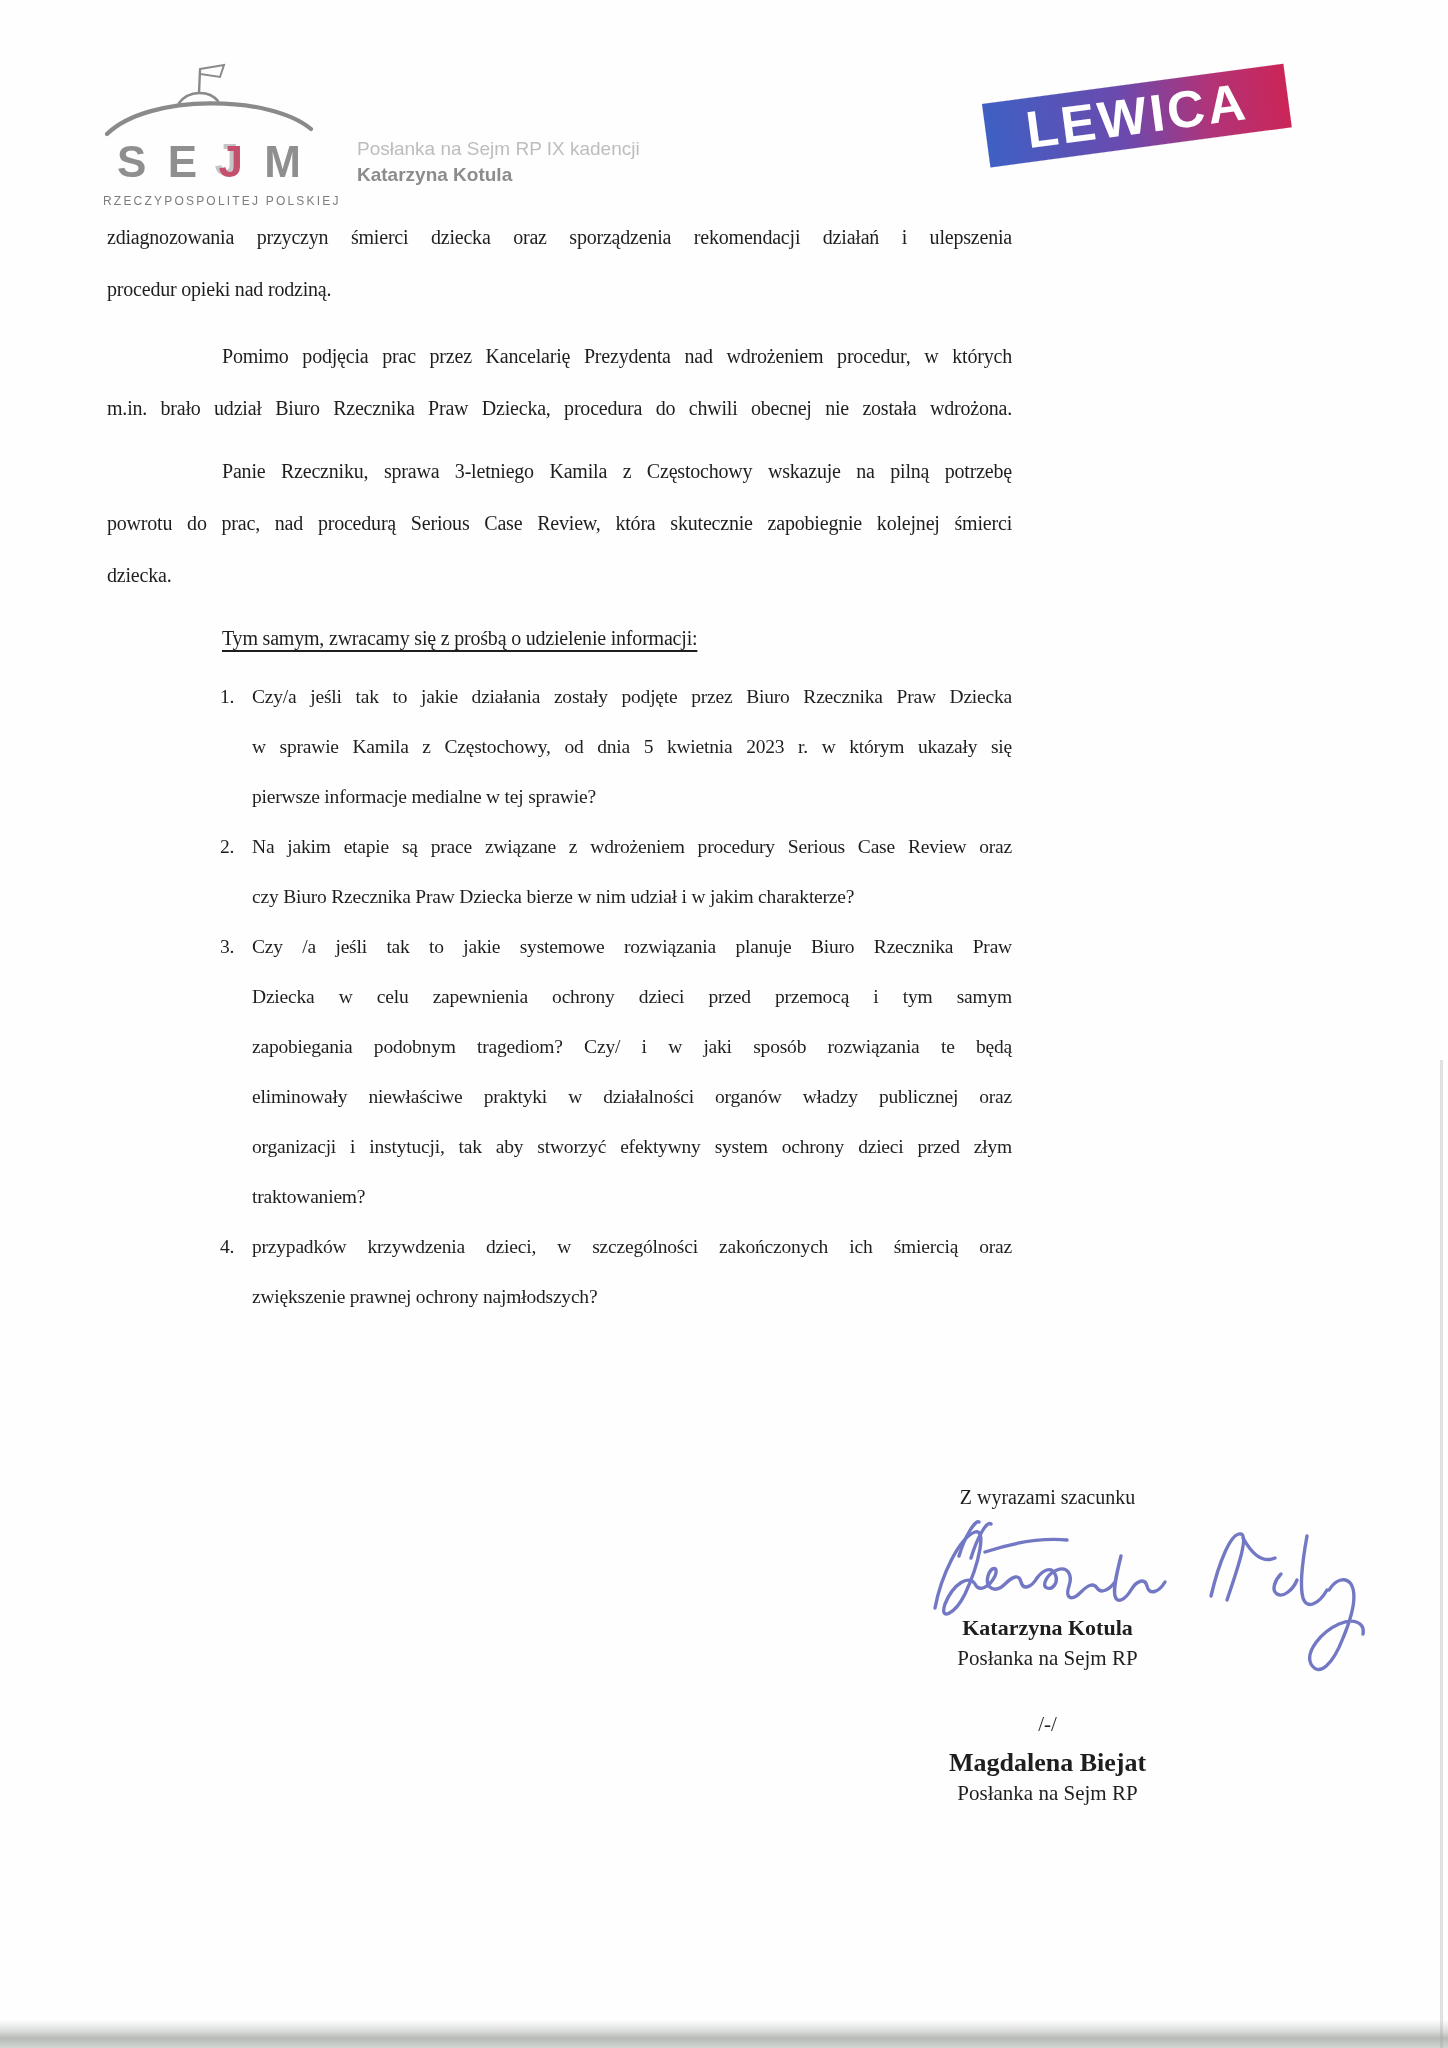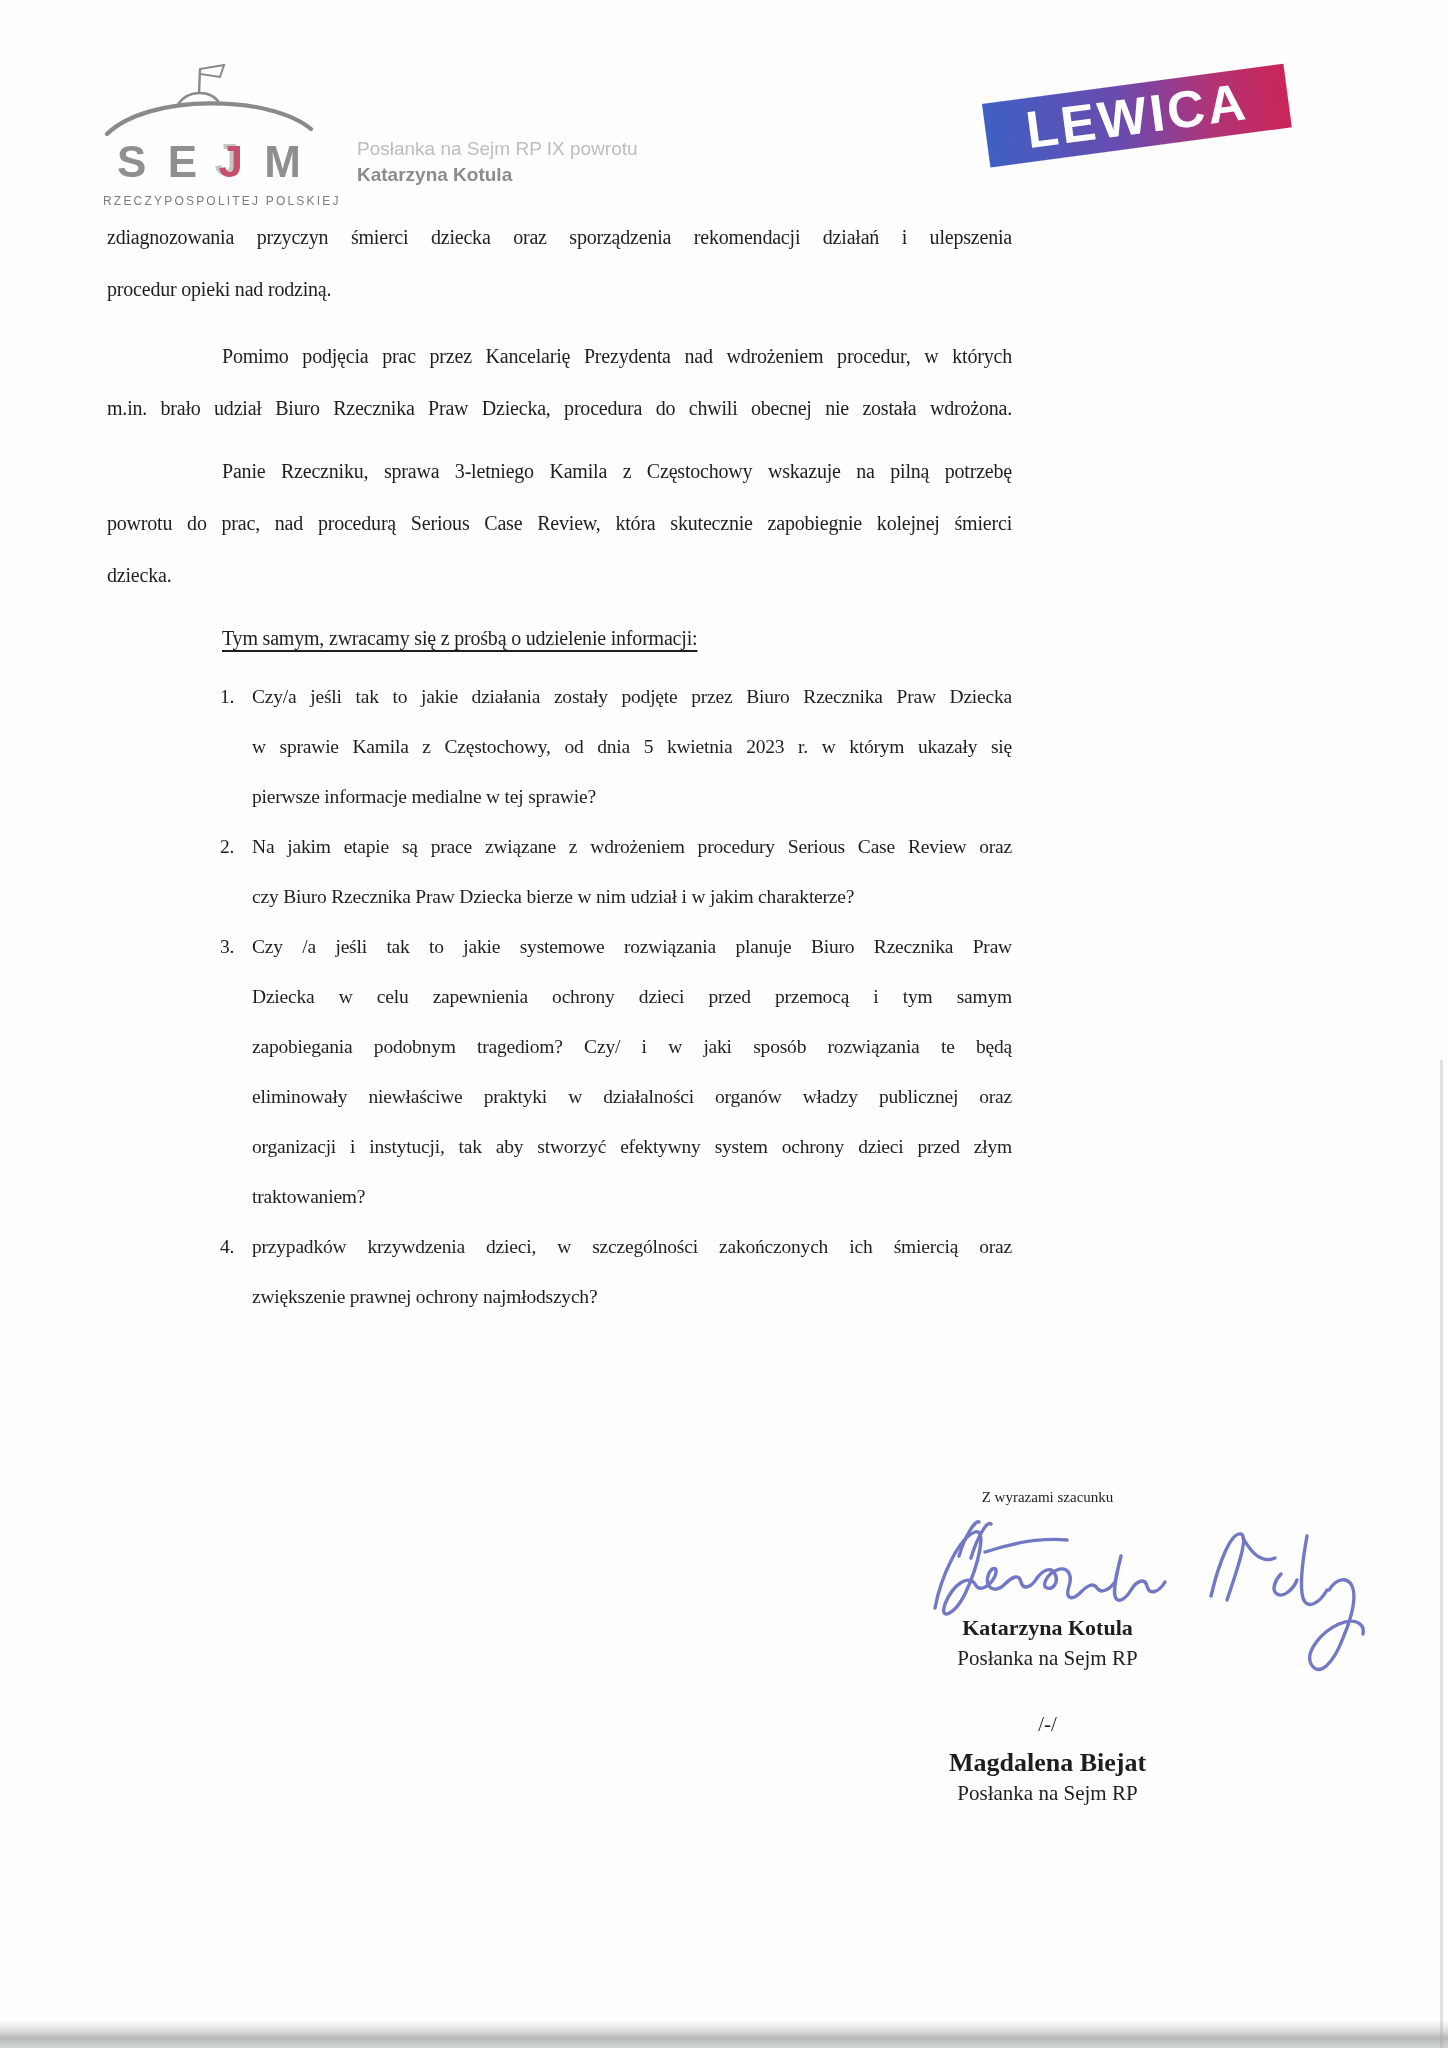--- a/index.html
+++ b/index.html
@@ -51,21 +51,21 @@
   .para-3 { margin-top:11px; }
   .request-intro { margin-top:11px; padding-left:115px; }
   .request-intro span { text-decoration:underline; text-underline-offset:5px; }
 
   .q-list { margin-top:8px; line-height:50px; font-size:19.5px; }
   .q { position:relative; padding-left:145px; }
   .qnum { position:absolute; left:113px; top:0; line-height:50px; }
 
   
   .closing { position:absolute; left:880px; top:1483px; width:335px; text-align:center; }
-  .salutation { font-size:15px; line-height:28px; }
+  .salutation { font-size:20px; line-height:28px; }
   .signer1-name { margin-top:102px; font-size:22px; font-weight:bold; line-height:30px; }
   .signer1-title { font-size:21px; line-height:30px; }
   .proxy-mark { margin-top:37px; font-size:21px; line-height:28px; }
   .signer2-name { margin-top:10px; font-size:26px; font-weight:bold; line-height:30px; }
   .signer2-title { font-size:21px; line-height:30px; }
 
   .signature-svg { position:absolute; left:925px; top:1512px; pointer-events:none; }
 
   
   .scan-bottom {
@@ -95,21 +95,21 @@
     <div class="sejm-letters">
       <span>S</span>
       <span>E</span>
       <span class="j">J</span>
       <span>M</span>
     </div>
     <div class="sejm-subtitle">RZECZYPOSPOLITEJ POLSKIEJ</div>
   </div>
 
   <div class="header-id">
-    <div class="header-role">Posłanka na Sejm RP IX powrotu</div>
+    <div class="header-role">Posłanka na Sejm RP IX kadencji</div>
     <div class="header-name">Katarzyna Kotula</div>
   </div>
 
   <div class="lewica-banner">
     <span class="lewica-text">LEWICA</span>
   </div>
 
   <div class="body-col">
 
     <div class="para">

